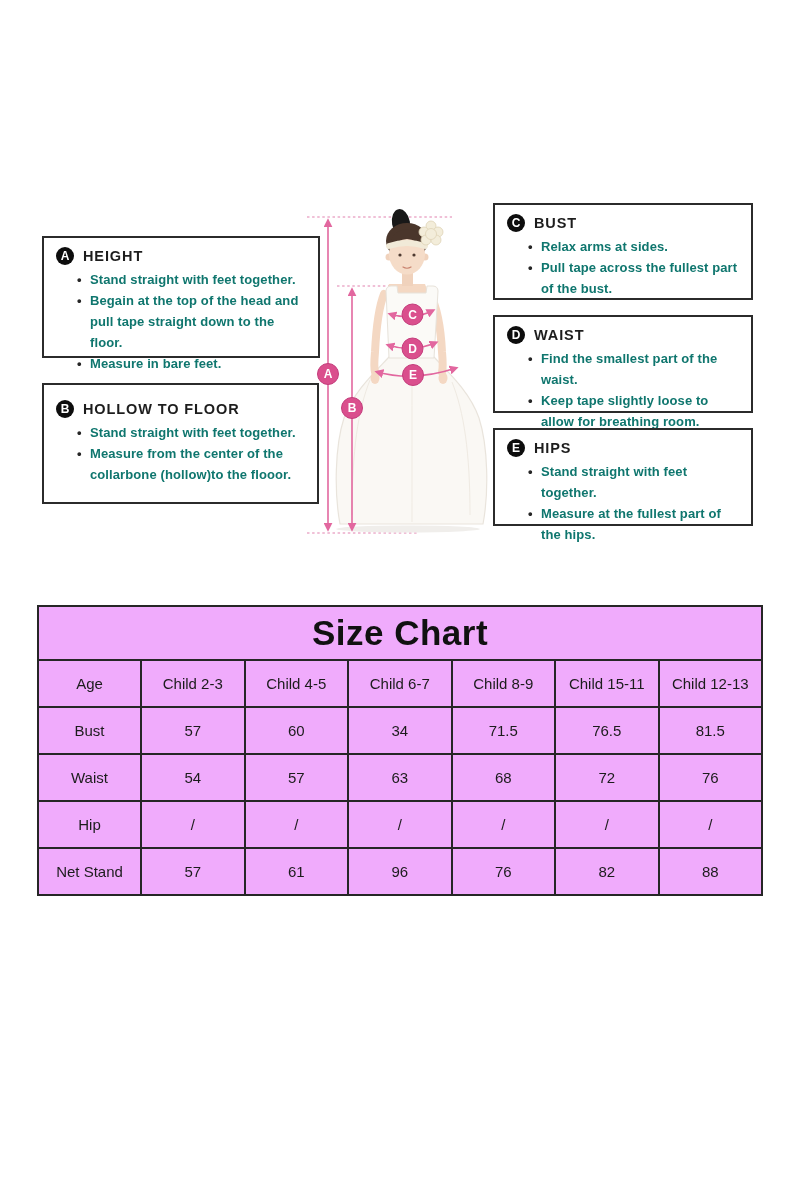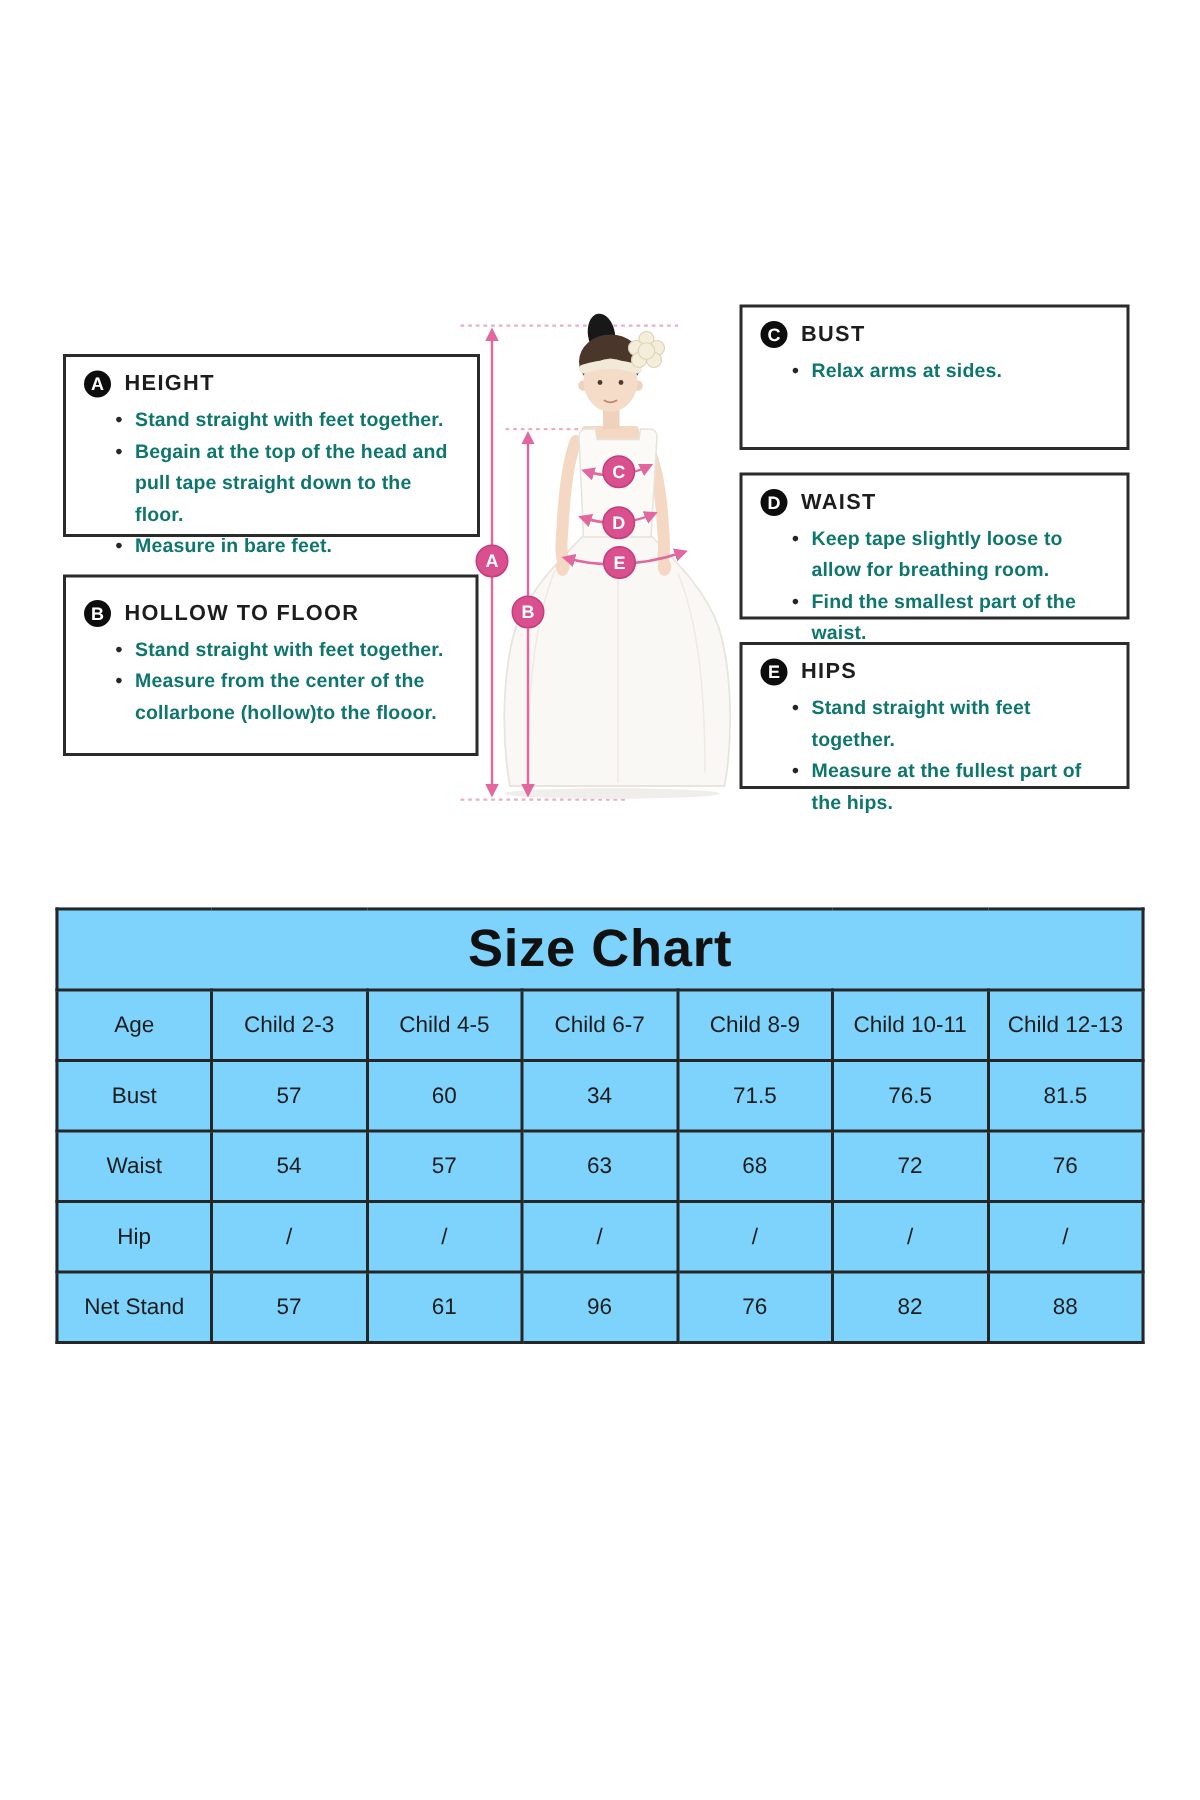--- a/index.html
+++ b/index.html
@@ -20,21 +20,21 @@
   .mbox-title{font-weight:700;font-size:14.5px;letter-spacing:.9px;color:#1d1d1d;}
   .bullet{position:relative;padding-left:34px;font-size:13px;font-weight:700;
           line-height:21px;letter-spacing:.1px;color:#0f766e;}
   .bullet::before{content:"\2022";position:absolute;left:21px;top:0;font-size:13px;color:#262626;}
 
   
   .figure{position:absolute;left:300px;top:200px;width:205px;height:345px;}
 
   
   .size-table{position:absolute;left:37px;top:605px;width:726px;border-collapse:collapse;
-              table-layout:fixed;background:#7dd3fc;padding-left:32px;}
+              table-layout:fixed;background:#f0abfc;padding-left:32px;}
   .size-table td{border:2px solid #262626;text-align:center;vertical-align:middle;
                  font-weight:400;font-size:15px;height:45px;padding:0;color:#1c1c1c;}
   .size-table .title-cell{font-size:35px;font-weight:700;height:52px;letter-spacing:.5px;color:#111;}
 </style>
 </head>
 <body>
 
 <div class="canvas">
 
   <div class="mbox box-a">
@@ -55,29 +55,30 @@
     <div class="bullet">Stand straight with feet together.</div>
     <div class="bullet">Measure from the center of the collarbone (hollow)to the flooor.</div>
   </div>
 
   <div class="mbox box-c">
     <div class="mbox-head">
       <span class="badge">C</span>
       <span class="mbox-title">BUST</span>
     </div>
     <div class="bullet">Relax arms at sides.</div>
+    <div class="bullet">Pull tape across the fullest part of the bust.</div>
   </div>
 
   <div class="mbox box-d">
     <div class="mbox-head">
       <span class="badge">D</span>
       <span class="mbox-title">WAIST</span>
     </div>
+    <div class="bullet">Find the smallest part of the waist.</div>
     <div class="bullet">Keep tape slightly loose to allow for breathing room.</div>
-    <div class="bullet">Find the smallest part of the waist.</div>
   </div>
 
   <div class="mbox box-e">
     <div class="mbox-head">
       <span class="badge">E</span>
       <span class="mbox-title">HIPS</span>
     </div>
     <div class="bullet">Stand straight with feet together.</div>
     <div class="bullet">Measure at the fullest part of the hips.</div>
   </div>
@@ -168,21 +169,21 @@
     <tbody>
       <tr>
         <td colspan="7" class="title-cell">Size Chart</td>
       </tr>
       <tr>
         <td>Age</td>
         <td>Child 2-3</td>
         <td>Child 4-5</td>
         <td>Child 6-7</td>
         <td>Child 8-9</td>
-        <td>Child 10-11</td>
+        <td>Child 15-11</td>
         <td>Child 12-13</td>
       </tr>
       <tr>
         <td>Bust</td>
         <td>57</td>
         <td>60</td>
         <td>34</td>
         <td>71.5</td>
         <td>76.5</td>
         <td>81.5</td>

